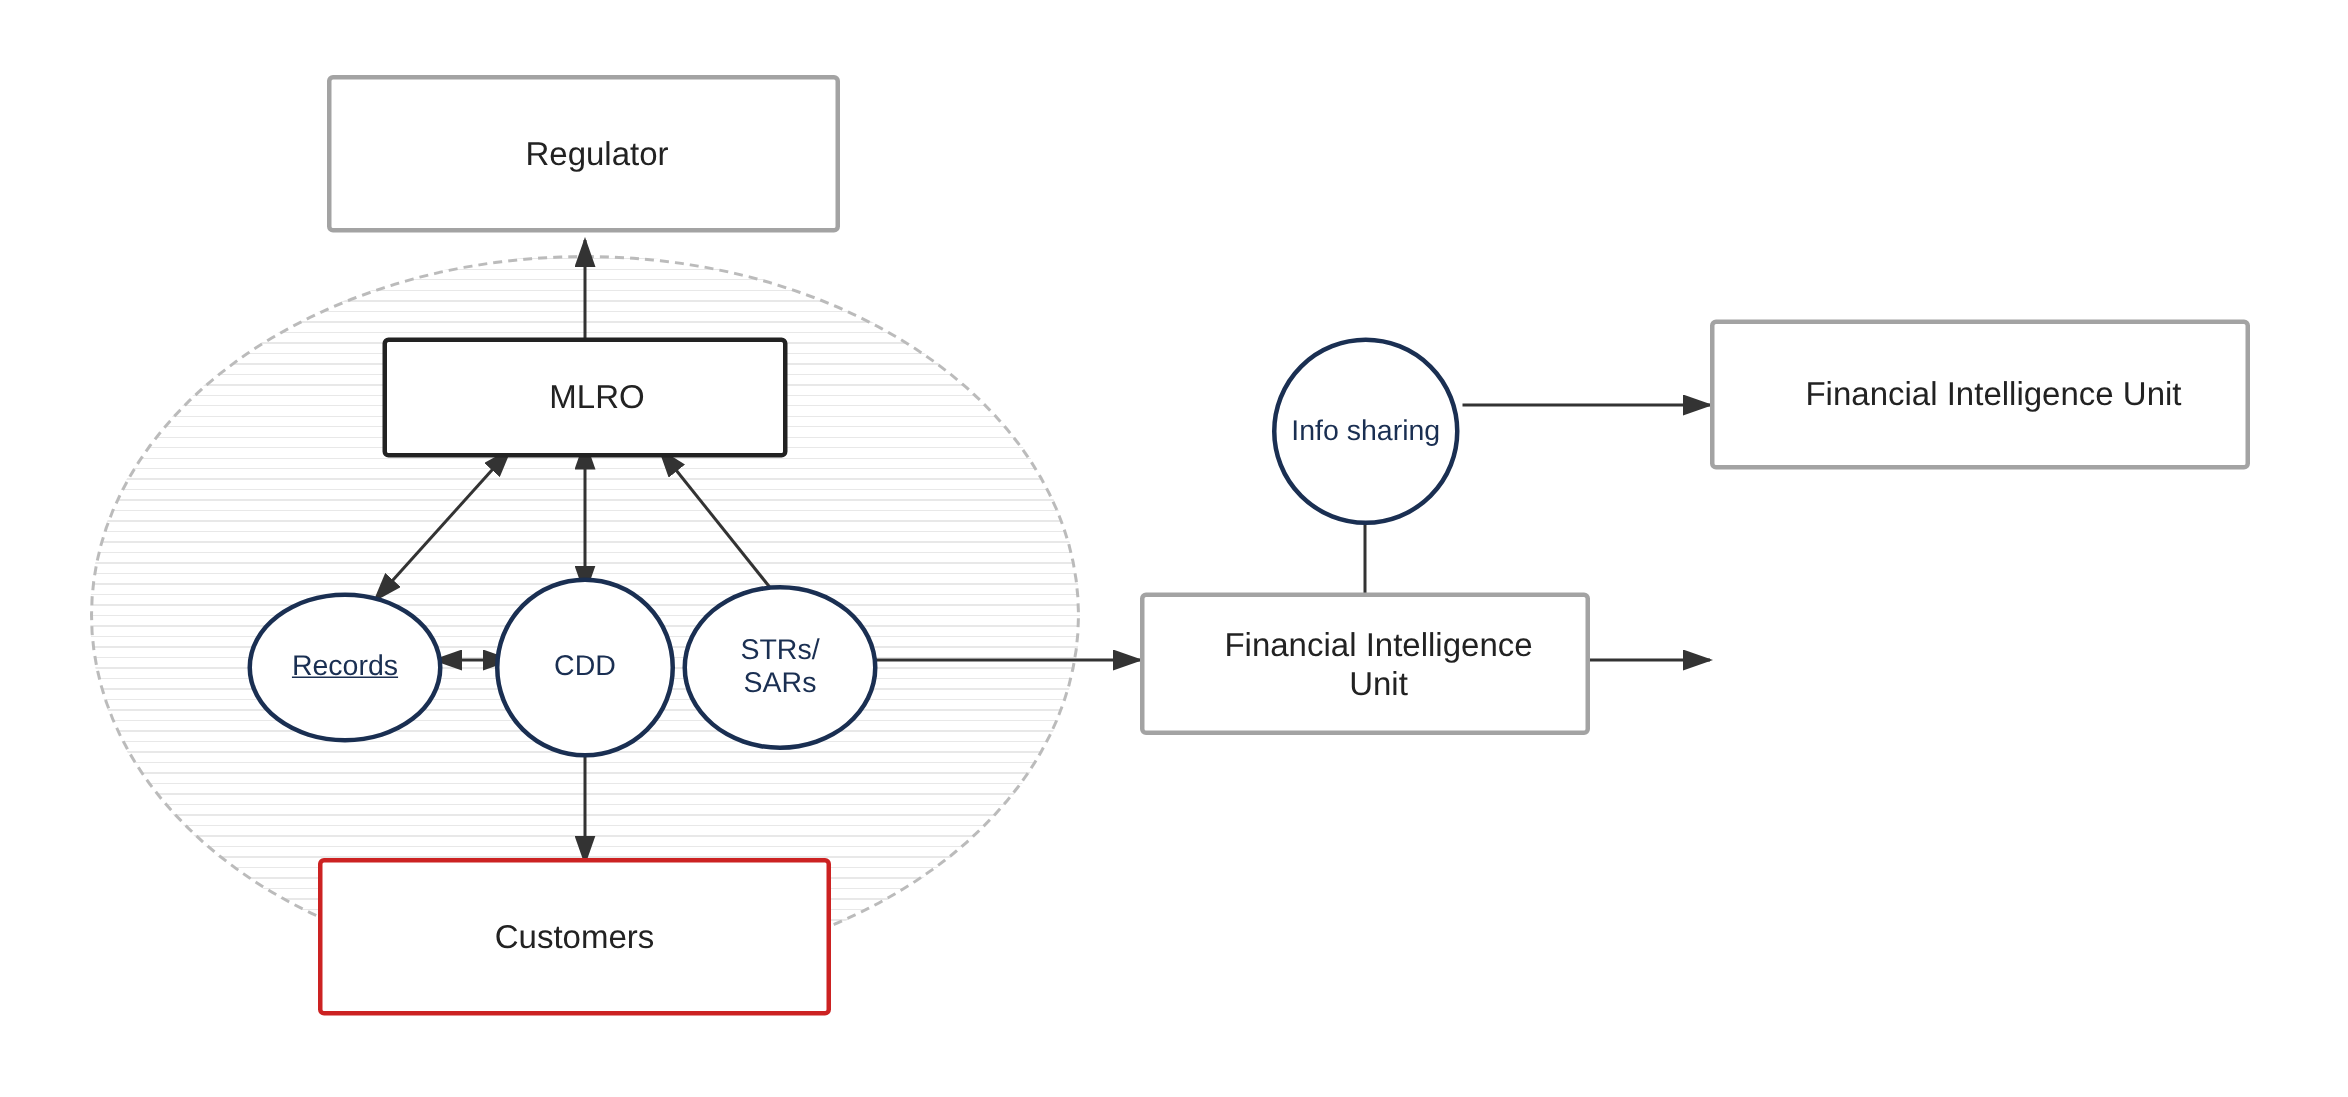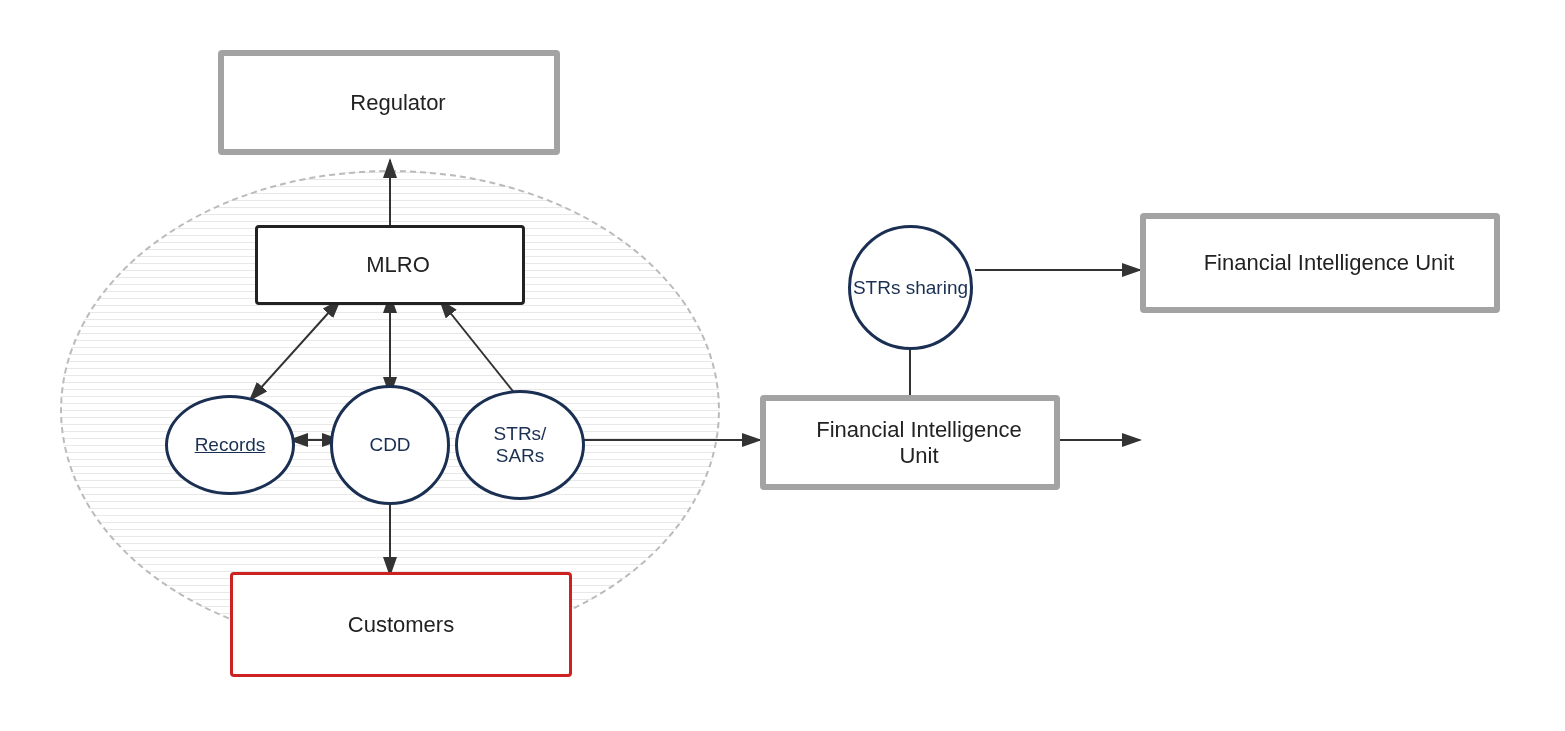--- a/index.html
+++ b/index.html
@@ -23,21 +23,21 @@
       align-items: center;
       justify-content: center;
       text-align: center;
       font-size: 22px;
       font-weight: 400;
       color: #222;
       background: #fff;
       padding: 10px 18px;
     }
     .box-yellow {
-      border: 6px solid #a3a3a3;
+      border: 3px solid #a3a3a3;
       border-radius: 4px;
       padding-left: 36px;
     }
     .box-red {
       border: 3px solid #cc2222;
       border-radius: 4px;
     }
     .box-dark {
       border: 3px solid #222;
       border-radius: 4px;
@@ -131,26 +131,26 @@
 
   <div class="circle" style="left:330px; top:385px; width:120px; height:120px;">
     <span>CDD</span>
   </div>
 
   <div class="circle" style="left:455px; top:390px; width:130px; height:110px;">
     <span style="white-space:pre-line;">STRs/
 SARs</span>
   </div>
 
-  <div class="box box-red" style="left:230px; top:572px; width:342px; height:105px;">
+  <div class="box box-red" style="left:212px; top:572px; width:342px; height:105px;">
     <span>Customers</span>
   </div>
 
   <div class="circle" style="left:848px; top:225px; width:125px; height:125px;">
-    <span>STRs sharing</span>
+    <span>Info sharing</span>
   </div>
 
   <div class="box box-yellow" style="left:1140px; top:213px; width:360px; height:100px;">
     <span>Financial Intelligence Unit</span>
   </div>
 
   <div class="box box-yellow" style="left:760px; top:395px; width:300px; height:95px;">
     <span>Financial Intelligence Unit</span>
   </div>
 

